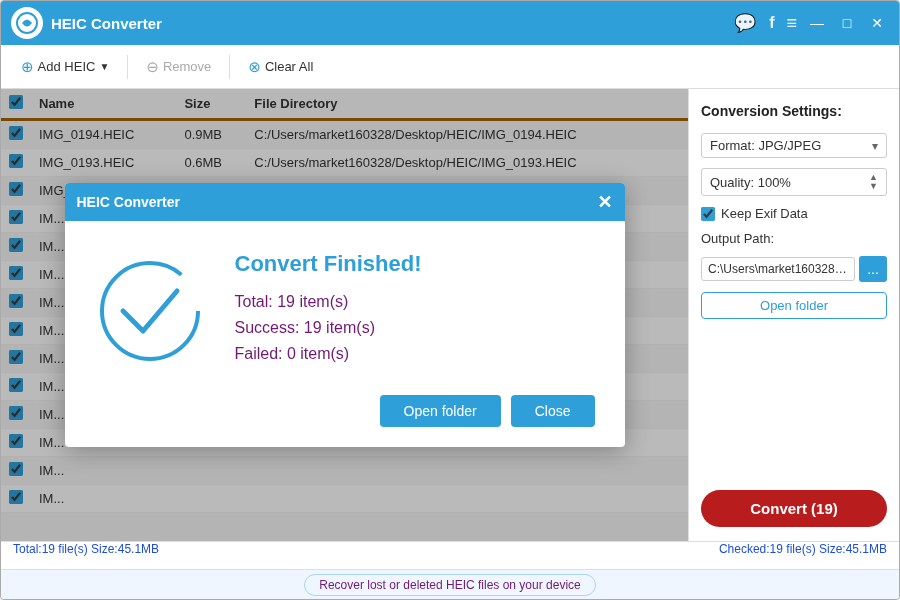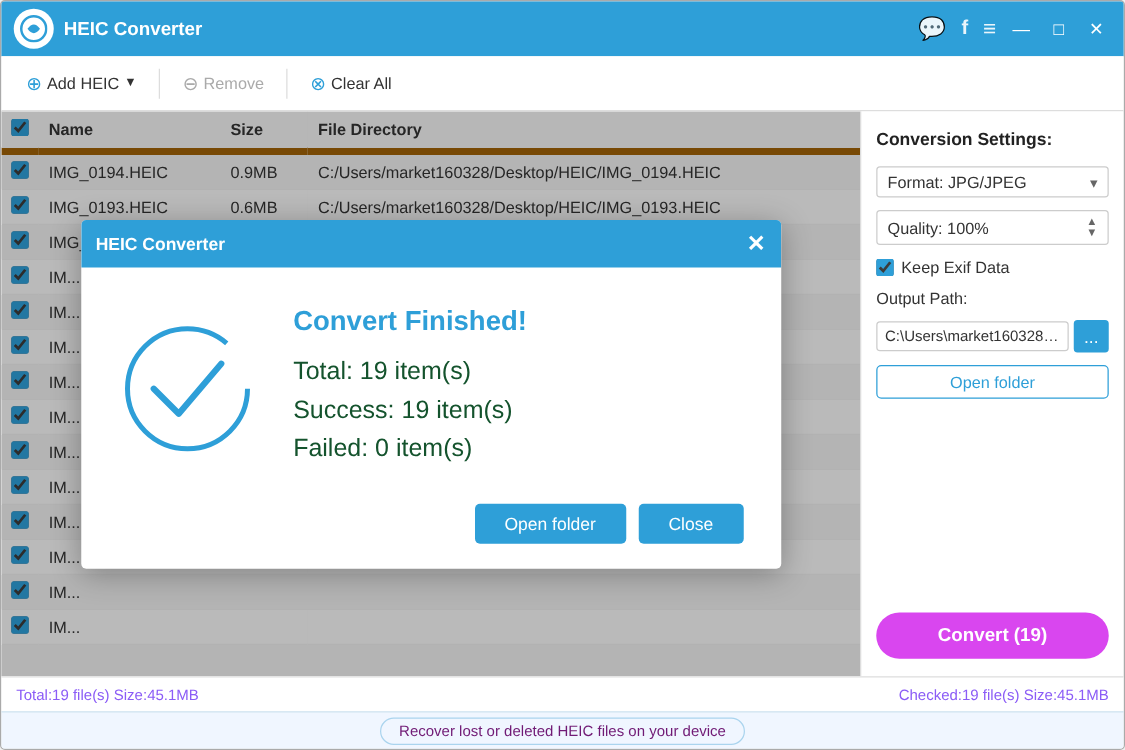--- a/index.html
+++ b/index.html
@@ -145,21 +145,21 @@
     }
 
     .file-table {
       width: 100%;
       border-collapse: collapse;
       font-size: 13px;
     }
 
     .file-table thead th {
       background: #f5f5f5;
-      border-bottom: 6px solid #a16207;
+      border-bottom: 3px solid #a16207;
       padding: 6px 8px;
       text-align: left;
       font-weight: 600;
       color: #333;
       position: sticky;
       top: 0;
     }
 
     .file-table tbody tr {
       border-bottom: 1px solid #eee;
@@ -301,42 +301,41 @@
       color: #2e9fd8;
       background: #fff;
       border-radius: 4px;
       padding: 5px 10px;
       font-size: 13px;
       cursor: pointer;
       text-align: center;
     }
 
     .convert-btn {
-      background: #d946ef;
+      background: #b91c1c;
       color: #fff;
       border: none;
       border-radius: 20px;
       padding: 10px 0;
       font-size: 15px;
       font-weight: 600;
       cursor: pointer;
       text-align: center;
       margin-top: auto;
     }
 
     
     .status-bar {
       background: #fff;
       border-top: 1px solid #ddd;
       height: 28px;
       display: flex;
-      align-items: center;
       padding: 0 12px;
       font-size: 12px;
-      color: #8b5cf6;
+      color: #1d4ed8;
       flex-shrink: 0;
     }
 
     .status-bar-right {
       margin-left: auto;
     }
 
     
     .recovery-bar {
       background: #f0f6ff;
@@ -413,22 +412,22 @@
     }
 
     .modal-info h2 {
       color: #2e9fd8;
       font-size: 22px;
       font-weight: 700;
       margin-bottom: 16px;
     }
 
     .modal-info p {
-      font-size: 20px;
-      color: #14532d;
+      font-size: 16px;
+      color: #701a75;
       margin-bottom: 8px;
     }
 
     .modal-footer {
       display: flex;
       justify-content: flex-end;
       gap: 10px;
       padding: 0 30px 20px 30px;
     }
 

